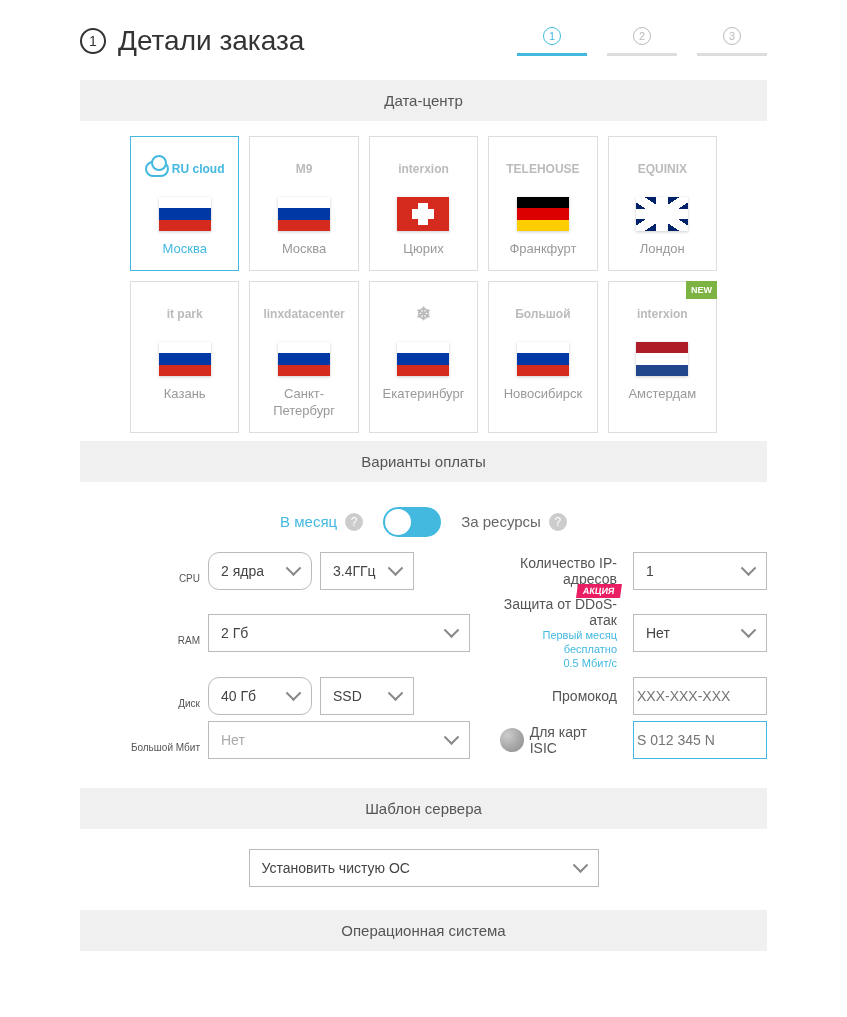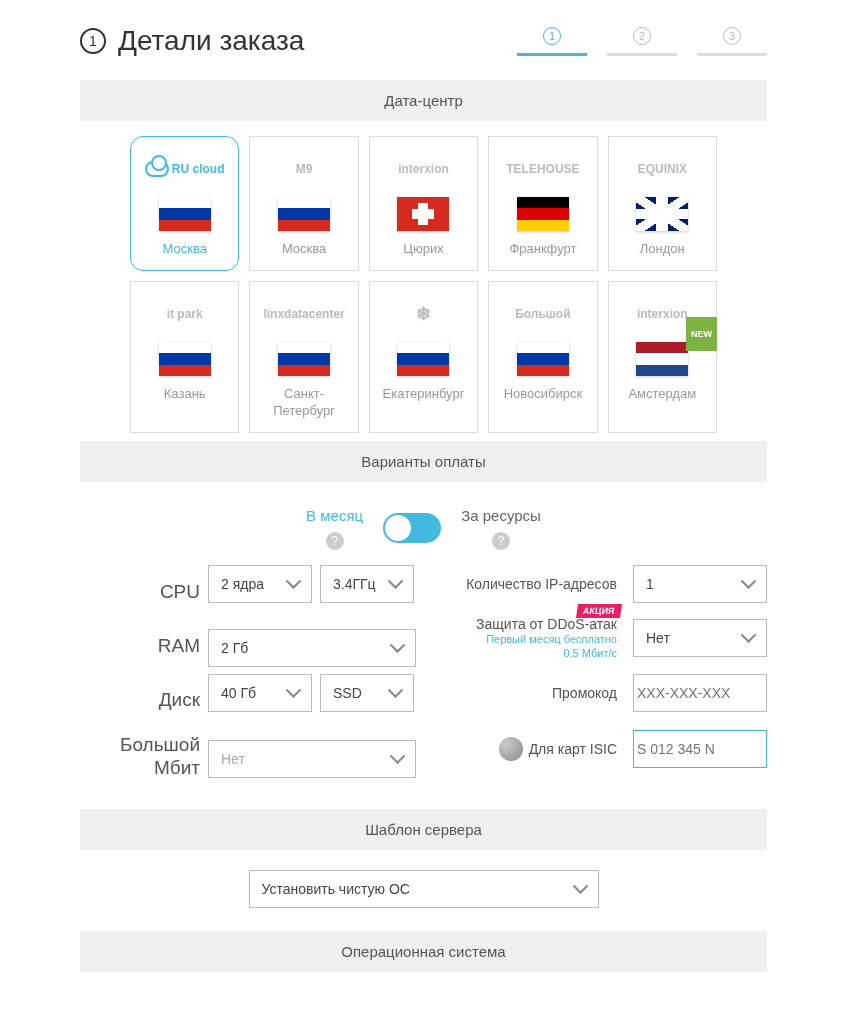--- a/index.html
+++ b/index.html
@@ -12,54 +12,54 @@
 .page-title { font-size: 28px; font-weight: 400; color: #333; }
 .steps { display: flex; gap: 20px; }
 .step-tab { width: 70px; text-align: center; padding-bottom: 8px; border-bottom: 3px solid #ddd; color: #bbb; font-size: 12px; }
 .step-tab.active { border-bottom-color: #43b9e0; color: #43b9e0; }
 .tab-circle { display: inline-flex; width: 18px; height: 18px; border: 1px solid currentColor; border-radius: 50%; align-items: center; justify-content: center; font-size: 11px; }
 
 .section-title { background: #f0f0f0; text-align: center; padding: 12px 0; font-size: 15px; color: #555; margin: 8px 0 15px 0; }
 
 .dc-grid { display: grid; grid-template-columns: repeat(5, 1fr); gap: 10px; padding: 0 50px; }
 .dc-card { border: 1px solid #ddd; padding: 18px 6px 12px 6px; text-align: center; cursor: pointer; position: relative; }
-.dc-card.selected { border-color: #43b9e0; border-radius: 13px; }
+.dc-card.selected { border-color: #43b9e0; }
 .dc-card.selected .dc-city { color: #43b9e0; }
 .dc-logo { height: 28px; display: flex; align-items: center; justify-content: center; color: #bbb; font-size: 12px; font-weight: 700; }
 .dc-card.selected .dc-logo { color: #43b9e0; }
 .dc-flag { width: 52px; height: 34px; margin: 14px auto 10px auto; box-shadow: 0 1px 3px rgba(0,0,0,0.2); }
 .dc-city { font-size: 13px; color: #999; line-height: 1.3; }
-.badge-new { position: absolute; top: -1px; right: -1px; background: #7cb342; color: #fff; font-size: 9px; padding: 12px 5px; font-weight: bold; margin-top: 36px; }
+.badge-new { position: absolute; top: -1px; right: -1px; background: #7cb342; color: #fff; font-size: 9px; padding: 4px 5px; font-weight: bold; }
 
 .flag-ru { background: linear-gradient(to bottom, #fff 0 33.3%, #0039a6 33.3% 66.6%, #d52b1e 66.6% 100%); }
 .flag-ch { background: #d52b1e; position: relative; }
 .flag-ch::before { content: ''; position: absolute; top: 50%; left: 50%; transform: translate(-50%,-50%); width: 10px; height: 22px; background: #fff; }
 .flag-ch::after { content: ''; position: absolute; top: 50%; left: 50%; transform: translate(-50%,-50%); width: 22px; height: 10px; background: #fff; }
 .flag-de { background: linear-gradient(to bottom, #000 0 33.3%, #dd0000 33.3% 66.6%, #ffce00 66.6% 100%); }
 .flag-uk { background: #012169; position: relative; overflow: hidden; }
 .flag-uk::before { content: ''; position: absolute; inset: 0; background: linear-gradient(to bottom right, transparent 42%, #fff 42% 58%, transparent 58%), linear-gradient(to bottom left, transparent 42%, #fff 42% 58%, transparent 58%), linear-gradient(to bottom right, transparent 45%, #c8102e 45% 55%, transparent 55%), linear-gradient(to bottom left, transparent 45%, #c8102e 45% 55%, transparent 55%); }
 .flag-uk::after { content: ''; position: absolute; inset: 0; background: linear-gradient(to right, transparent 38%, #fff 38% 62%, transparent 62%), linear-gradient(to bottom, transparent 34%, #fff 34% 66%, transparent 66%), linear-gradient(to right, transparent 44%, #c8102e 44% 56%, transparent 56%), linear-gradient(to bottom, transparent 42%, #c8102e 42% 58%, transparent 58%); }
 .flag-nl { background: linear-gradient(to bottom, #ae1c28 0 33.3%, #fff 33.3% 66.6%, #21468b 66.6% 100%); }
 
 .pay-row { display: flex; align-items: center; justify-content: center; gap: 20px; padding: 10px 0 15px 0; }
-.pay-label { font-size: 15px; display: flex; align-items: center; gap: 8px; flex-direction: column; }
+.pay-label { font-size: 15px; display: flex; align-items: center; gap: 8px; }
 .pay-label.active { color: #43b9e0; }
 .pay-label:not(.active) { color: #666; }
 .help-icon { display: inline-flex; width: 18px; height: 18px; border-radius: 50%; background: #ccc; color: #fff; align-items: center; justify-content: center; font-size: 12px; }
 .toggle { width: 58px; height: 30px; background: #43b9e0; border-radius: 15px; position: relative; cursor: pointer; }
 .toggle-knob { width: 26px; height: 26px; background: #fff; border-radius: 50%; position: absolute; top: 2px; left: 2px; }
 
 .config-grid { display: grid; grid-template-columns: 1fr 1fr; gap: 6px 30px; padding: 0 0 15px 0; }
 .config-row { display: flex; align-items: center; gap: 8px; }
-.config-label { width: 120px; text-align: right; font-size: 19px; color: #555; line-height: 1.2; margin-top: 16px; }
+.config-label { width: 120px; text-align: right; font-size: 10px; color: #555; line-height: 1.2; margin-top: 16px; }
 .config-label-right { flex: 1; text-align: right; font-size: 14px; color: #555; padding-right: 8px; }
 .select { border: 1px solid #bbb; background: #fff; height: 38px; padding: 0 30px 0 12px; font-size: 14px; color: #444; position: relative; display: flex; align-items: center; cursor: pointer; }
-.select.w1 { width: 104px; }
+.select.w1 { width: 104px; border-radius: 11px; }
 .select.w2 { width: 94px; }
-.select.w3 { width: 208px; margin-top: 20px; }
+.select.w3 { width: 262px; }
 .select.wr { width: 134px; }
 .select::after { content: ''; position: absolute; right: 12px; top: 50%; transform: translateY(-30%) rotate(45deg); width: 9px; height: 9px; border-right: 2px solid #888; border-bottom: 2px solid #888; margin-top: -5px; }
 .input { border: 1px solid #bbb; background: #fff; height: 38px; padding: 0 3px; font-size: 14px; width: 134px; color: #aaa; }
 .input.act { border-color: #43b9e0; color: #701a75; }
 .ddos-block { text-align: right; flex: 1; position: relative; padding-right: 8px; }
 .ddos-title { font-size: 14px; color: #555; }
 .ddos-sub { font-size: 11px; color: #43b9e0; line-height: 1.3; }
 .promo-badge { position: absolute; top: -12px; right: 4px; background: #e91e63; color: #fff; font-size: 9px; padding: 2px 6px; transform: skewX(-8deg); font-weight: bold; }
 .isic-icon { width: 24px; height: 24px; border-radius: 50%; background: radial-gradient(circle at 30% 30%, #ccc, #888); margin-right: 6px; }
 .isic-wrap { display: flex; align-items: center; justify-content: flex-end; flex: 1; padding-right: 8px; }

